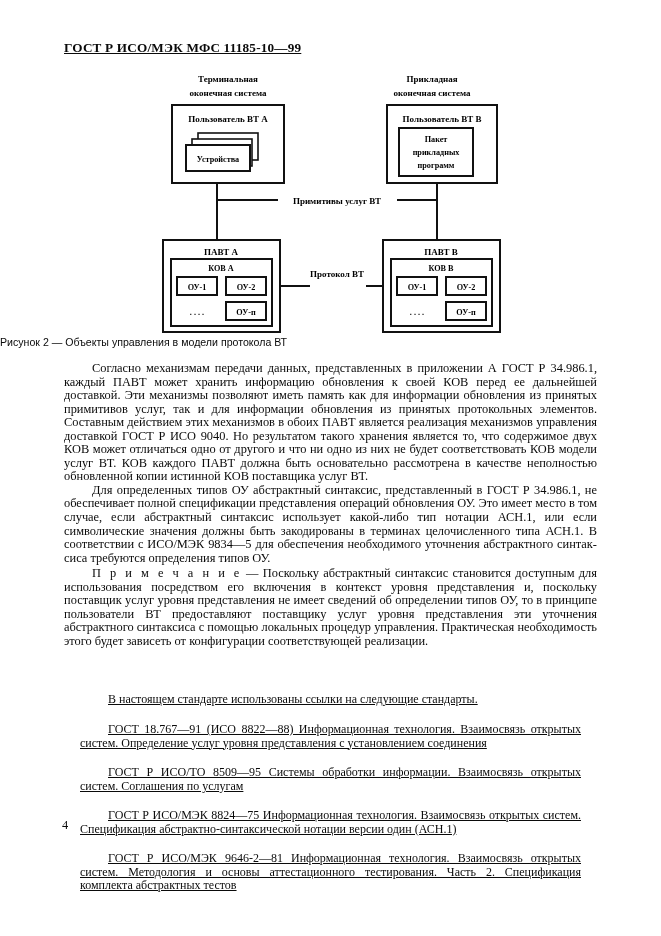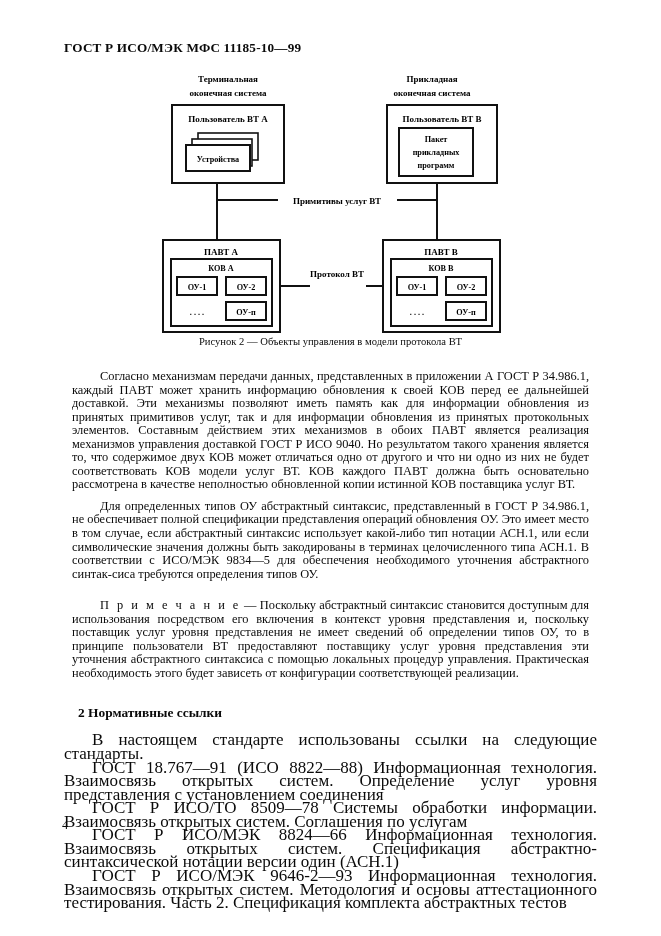--- a/index.html
+++ b/index.html
@@ -26,51 +26,52 @@
   
   .doc-header {
     position: absolute;
     left: 64px;
     top: 40px;
     font-family: "Liberation Serif", "DejaVu Serif", serif;
     font-weight: bold;
     font-size: 13.2px;
     letter-spacing: 0.2px;
     white-space: nowrap;
+    text-decoration: underline;
   }
 
   
   .figure {
     position: absolute;
     left: 0;
     top: 60px;
     width: 585px;
     height: 280px;
   }
   .figure svg { display: block; }
 
   .fig-caption {
     position: absolute;
     left: 0;
     top: 336px;
     width: 661px;
-    text-align: center;
+    text-align: left;
     font-size: 10.6px;
-    font-family: Liberation Serif, serif;
+    font-family: Liberation Sans, sans-serif;
   }
 
   
   .body {
     position: absolute;
     left: 64px;
     top: 362px;
     width: 533px;
   }
   p.para {
-    margin: 8px;
+    margin: 0;
     font-size: 12.4px;
     line-height: 13.55px;
     text-align: justify;
     text-indent: 28px;
     text-justify: inter-word;
     hyphens: manual;
   }
 
   .note-lead {
     letter-spacing: 2.4px;
@@ -82,25 +83,26 @@
     font-weight: bold;
     font-family: "Liberation Serif", "DejaVu Serif", serif;
     padding-left: 14px;
   }
 
   .spacer-before-heading { height: 17px; }
   .spacer-after-heading { height: 12px; }
   .spacer-note { height: 2px; }
 
   p.ref {
-    margin: 0;
-    font-size: 17px;
+    margin: 16px;
+    font-size: 12px;
     line-height: 13.55px;
     text-align: justify;
     text-indent: 28px;
+    text-decoration: underline;
   }
 
   .page-number {
     position: absolute;
     left: 62px;
     top: 818px;
     font-size: 12.4px;
   }
 
   
@@ -198,27 +200,26 @@
     <p class="para">Согласно механизмам передачи данных, представленных в приложении А ГОСТ Р 34.986.1, каждый ПАВТ может хранить информацию обновления к своей КОВ перед ее дальнейшей доставкой. Эти механизмы позволяют иметь память как для информации обновления из принятых примитивов услуг, так и для информации обновления из принятых протокольных элементов. Составным действием этих механизмов в обоих ПАВТ является реализация механизмов управления доставкой ГОСТ Р ИСО 9040. Но результатом такого хранения является то, что содержимое двух КОВ может отличаться одно от другого и что ни одно из них не будет соответствовать КОВ модели услуг ВТ. КОВ каждого ПАВТ должна быть основательно рассмотрена в качестве неполностью обновленной копии истинной КОВ поставщика услуг ВТ.</p>
 
     <p class="para">Для определенных типов ОУ абстрактный синтаксис, представленный в ГОСТ Р 34.986.1, не обеспечивает полной спецификации представления операций обновления ОУ. Это имеет место в том случае, если абстрактный синтаксис использует какой-либо тип нотации АСН.1, или если символические значения должны быть закодированы в терминах целочисленного типа АСН.1. В соответствии с ИСО/МЭК 9834—5 для обеспечения необходимого уточнения абстрактного синтак-сиса требуются определения типов ОУ.</p>
 
     <div class="spacer-note"></div>
 
     <p class="para"><span class="note-lead">П р и м е ч а н и е</span><span> — Поскольку абстрактный синтаксис становится доступным для использования посредством его включения в контекст уровня представления и, поскольку поставщик услуг уровня представления не имеет сведений об определении типов ОУ, то в принципе пользователи ВТ предоставляют поставщику услуг уровня представления эти уточнения абстрактного синтаксиса с помощью локальных процедур управления. Практическая необходимость этого будет зависеть от конфигурации соответствующей реализации.</span></p>
 
     <div class="spacer-before-heading"></div>
 
-    <h2 class="section-title">2  Нормативные ссылки</h2>
 
     <div class="spacer-after-heading"></div>
 
     <p class="ref">В настоящем стандарте использованы ссылки на следующие стандарты.</p>
 
     <p class="ref">ГОСТ  18.767—91 (ИСО 8822—88)  Информационная технология. Взаимосвязь открытых систем. Определение услуг уровня представления с установлением соединения</p>
-    <p class="ref">ГОСТ  Р  ИСО/ТО  8509—78  Системы обработки информации. Взаимосвязь открытых систем. Соглашения по услугам</p>
-    <p class="ref">ГОСТ  Р  ИСО/МЭК  8824—66  Информационная технология. Взаимосвязь открытых систем. Спецификация абстрактно-синтаксической нотации версии один (АСН.1)</p>
-    <p class="ref">ГОСТ  Р  ИСО/МЭК  9646-2—93  Информационная технология. Взаимосвязь открытых систем. Методология и основы аттестационного тестирования. Часть 2. Спецификация комплекта абстрактных тестов</p>
+    <p class="ref">ГОСТ  Р  ИСО/ТО  8509—95  Системы обработки информации. Взаимосвязь открытых систем. Соглашения по услугам</p>
+    <p class="ref">ГОСТ  Р  ИСО/МЭК  8824—75  Информационная технология. Взаимосвязь открытых систем. Спецификация абстрактно-синтаксической нотации версии один (АСН.1)</p>
+    <p class="ref">ГОСТ  Р  ИСО/МЭК  9646-2—81  Информационная технология. Взаимосвязь открытых систем. Методология и основы аттестационного тестирования. Часть 2. Спецификация комплекта абстрактных тестов</p>
   </div>
 
   <div class="page-number">4</div>
 
 </div>
 
 </body></html>

